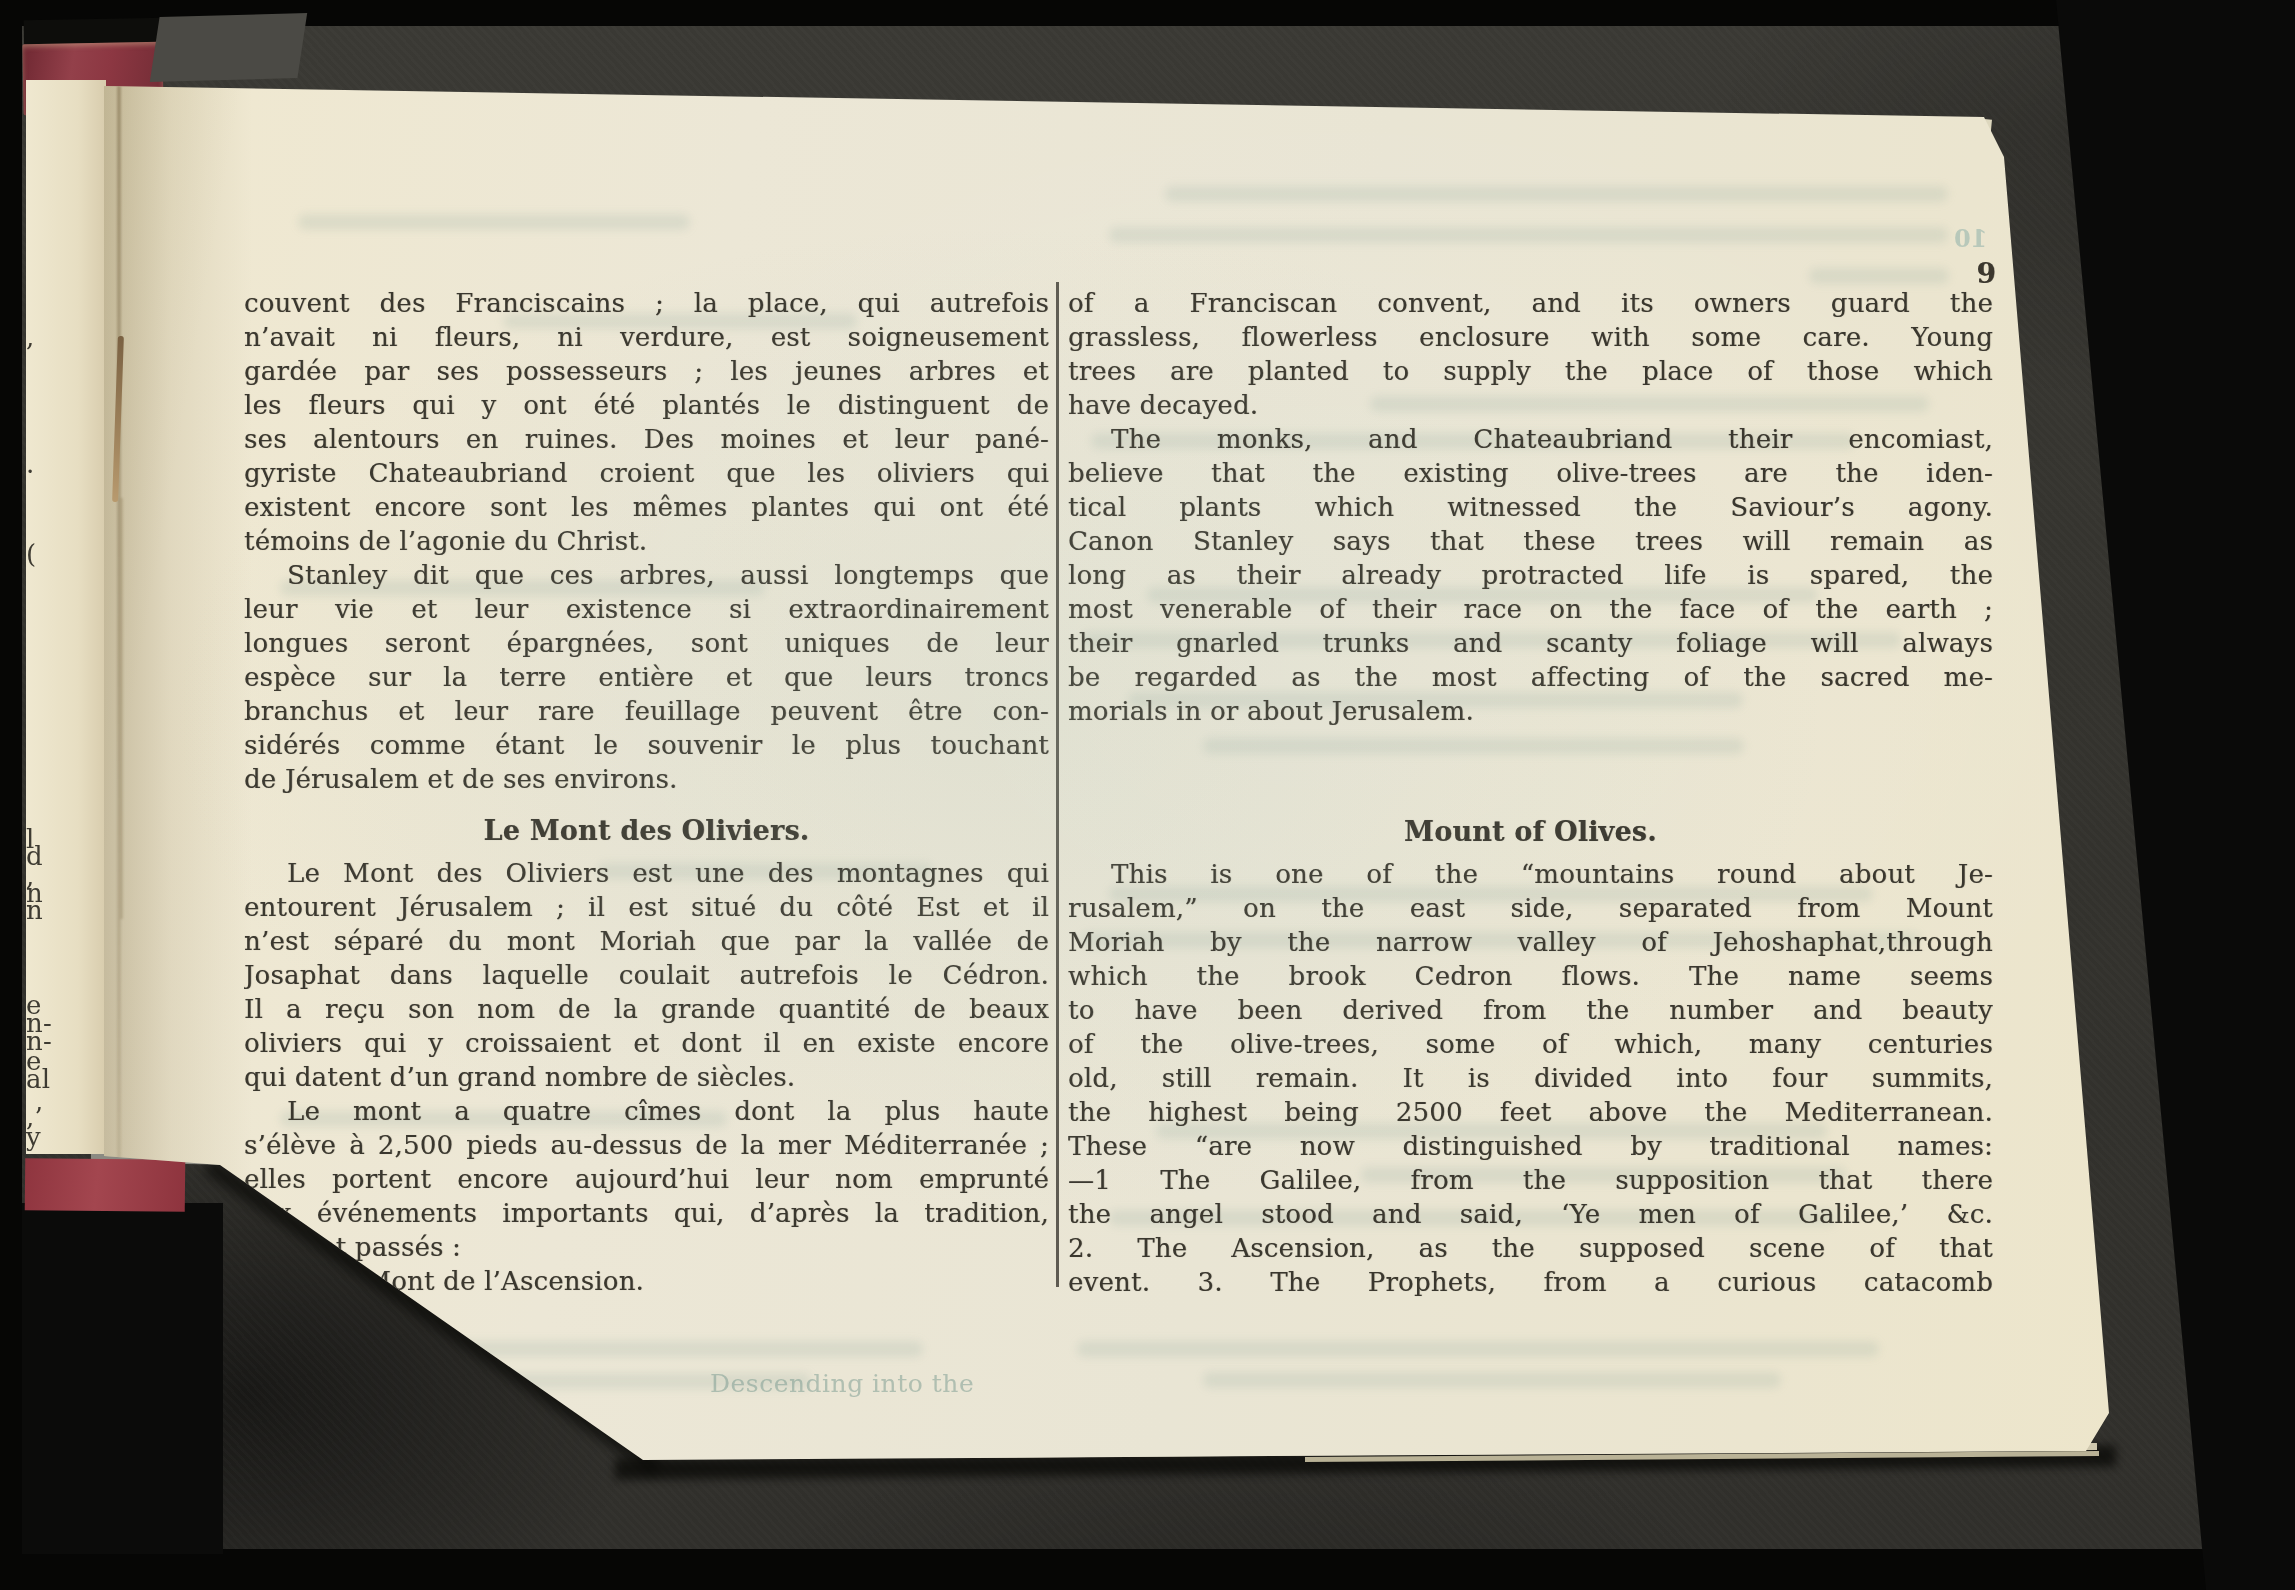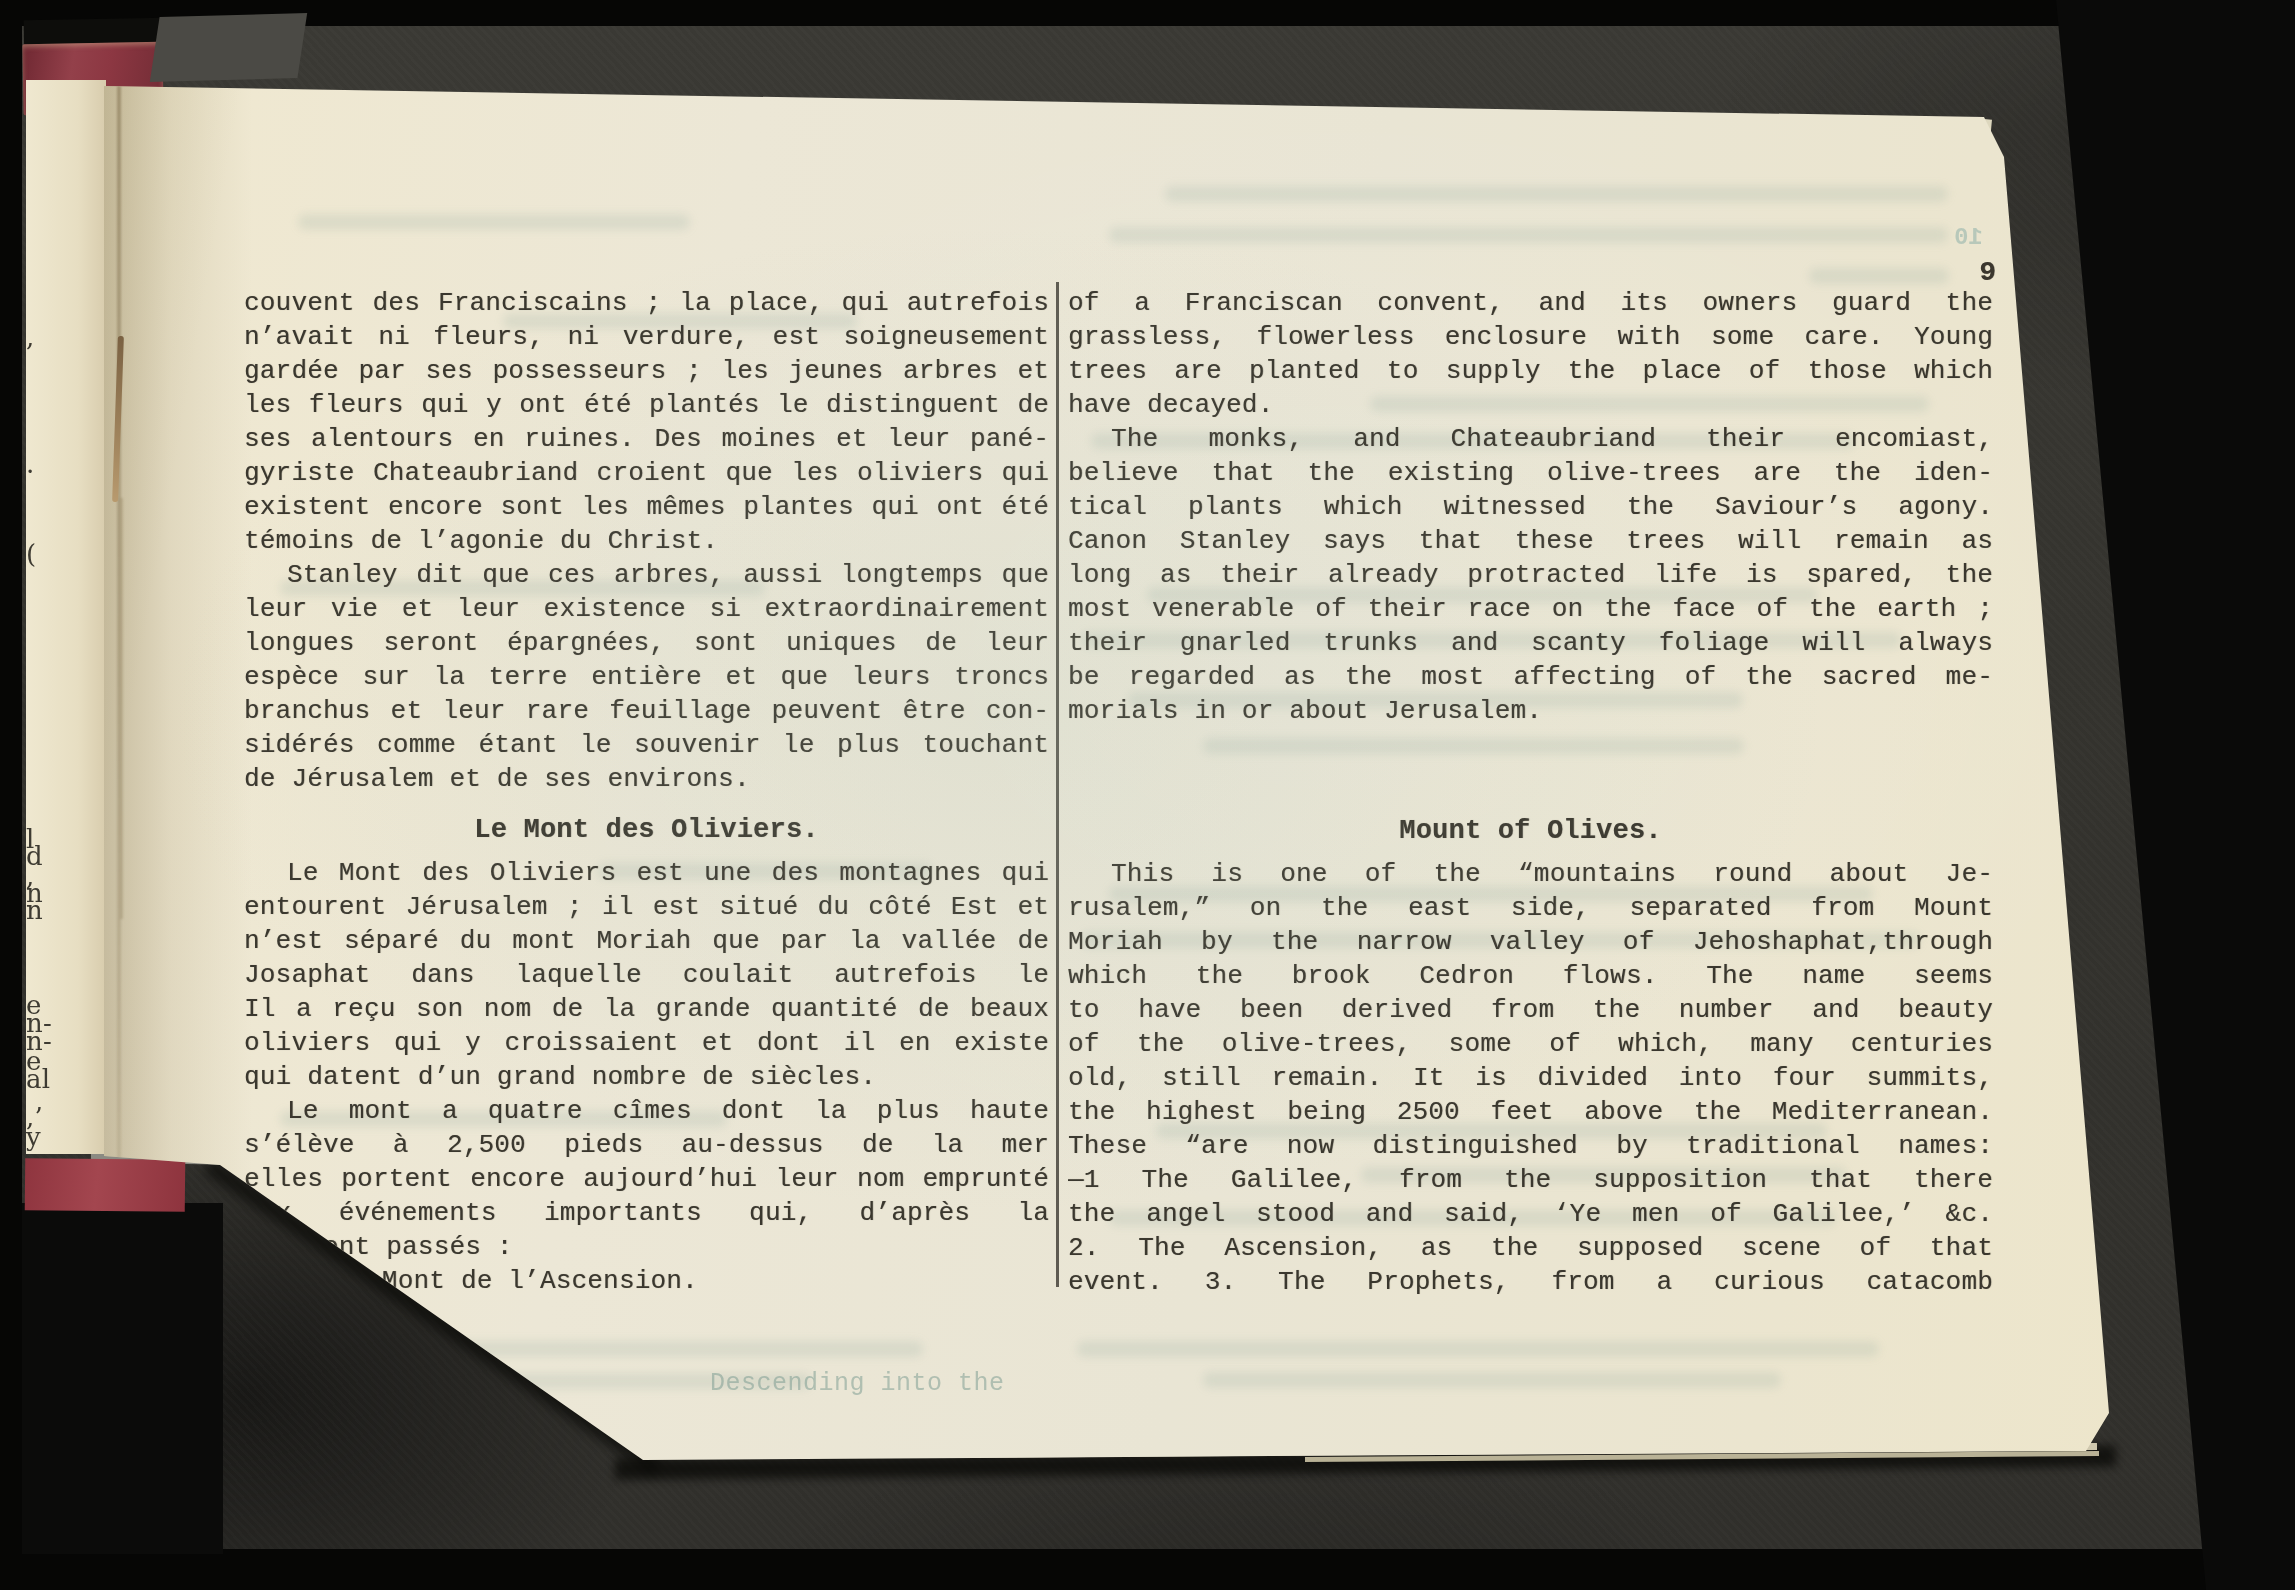--- a/index.html
+++ b/index.html
@@ -45,21 +45,21 @@
   
   .facing-strip{position:absolute;left:26px;top:80px;width:80px;height:1074px;z-index:5;
        background:linear-gradient(to right,#efe8d0,#e7dec2 65%,#d8ccad);}
   .facing-strip .frag{position:absolute;left:0;font-size:26px;color:#3e3b32;line-height:1;
        letter-spacing:0.2px;}
   
   .page{position:absolute;inset:0;z-index:6;
        clip-path:polygon(104px 86px,1984px 117px,2004px 157px,2109px 1413px,2086px 1451px,643px 1460px,220px 1165px,104px 1156px);
        background:
          radial-gradient(1212px 839px at 58% 42%, rgba(255,255,255,.10), transparent 72%),
-         linear-gradient(100deg,#d7cca8 0,#e6dec1 4%,#efe8d1 10%,#ece7d6 30%,#e9e5d4 55%,#ebe5cf 78%,#eee6c9 100%); font-family: Liberation Mono, monospace;}
+         linear-gradient(100deg,#d7cca8 0,#e6dec1 4%,#efe8d1 10%,#ece7d6 30%,#e9e5d4 55%,#ebe5cf 78%,#eee6c9 100%);}
   .page::after{content:"";position:absolute;left:168px;top:224px;width:1846px;height:1100px;
        background:radial-gradient(60% 60% at 45% 45%, rgba(168,190,176,.16), transparent 75%);}
   .gutter-shade{position:absolute;left:104px;top:79px;width:149px;height:1380px;
        background:linear-gradient(to right, rgba(104,84,40,.30), rgba(120,100,55,.12) 45%, transparent);}
   .gutter-crease{position:absolute;left:117px;top:86px;width:3.7px;height:1072px;filter:blur(0.9px);
        background:linear-gradient(to bottom, rgba(90,70,35,.35), rgba(90,70,35,.12));}
   .thread{position:absolute;left:115px;top:336px;width:5.6px;height:166px;border-radius:2.8px;
        background:linear-gradient(to bottom,#7a6142,#b89a6e);transform:rotate(2deg);}
   .thread-shadow{position:absolute;left:120px;top:498px;width:2.8px;height:421px;
        background:rgba(120,100,60,.22);filter:blur(0.9px);}

